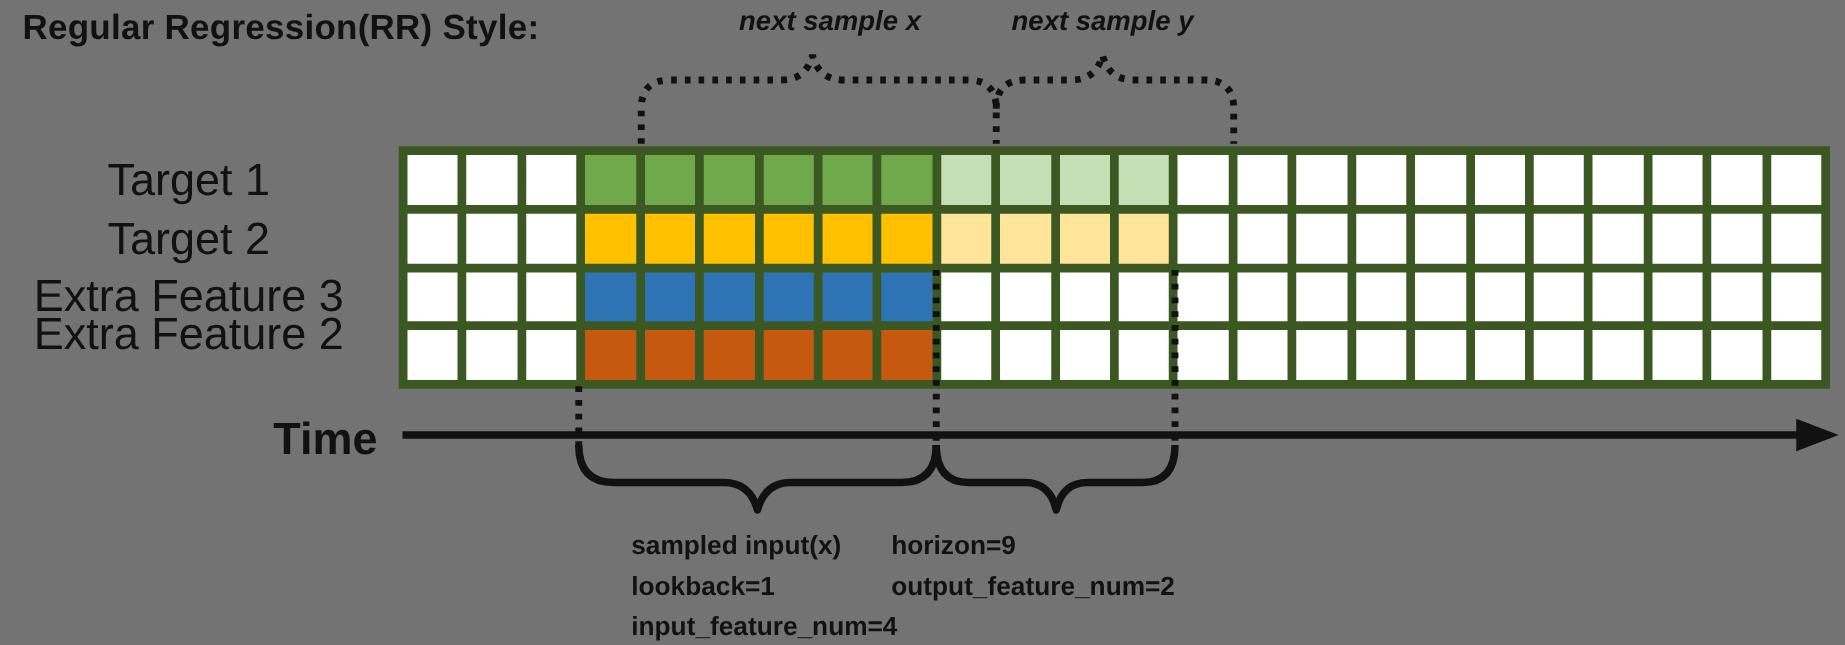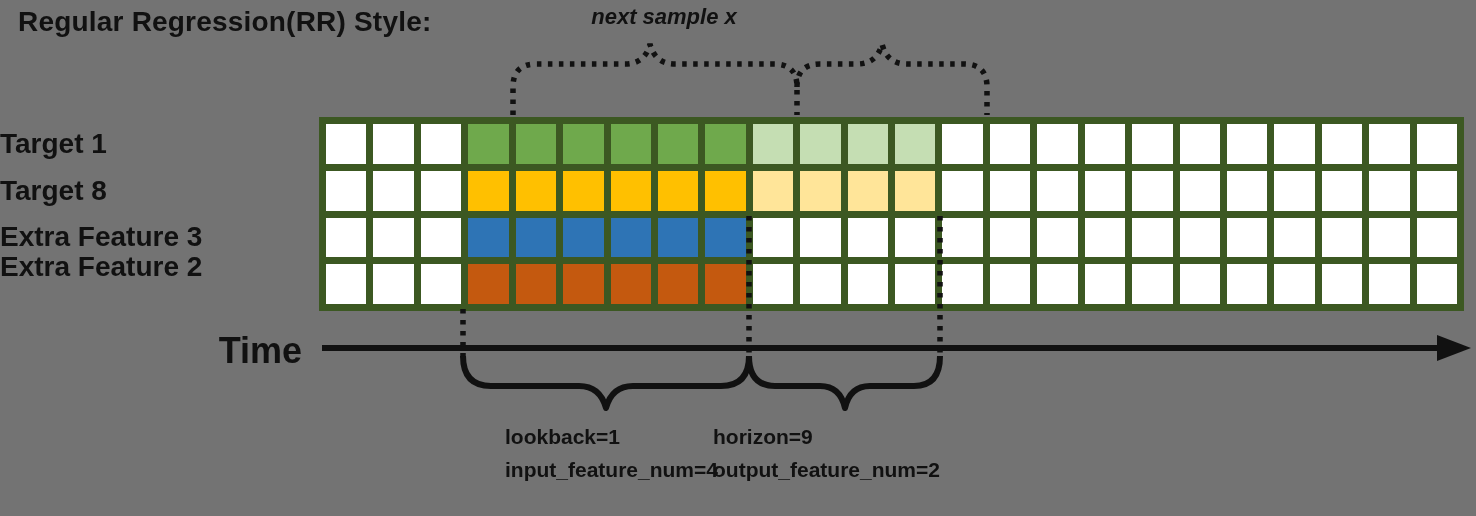--- a/index.html
+++ b/index.html
@@ -12,21 +12,21 @@
     font-size:28px;font-weight:bold;letter-spacing:0.2px;
   }
   .ann{
     position:absolute;top:4px;transform:translateX(-50%);
     font-size:22px;font-style:italic;font-weight:600;white-space:nowrap;
   }
   .ann-x{left:664px;}
   .ann-y{left:882px;}
   .row-label{
     position:absolute;left:0;width:302px;height:40px;
-    text-align:left;font-size:28px;font-weight:700;line-height:40px;white-space:nowrap;
+    text-align:center;font-size:36px;font-weight:400;line-height:40px;white-space:nowrap;
   }
   .grid{
     position:absolute;left:319px;top:117px;width:1145px;height:194px;
     box-sizing:border-box;padding:7px;
     display:grid;grid-template-columns:repeat(24,1fr);grid-template-rows:repeat(4,1fr);
     gap:7px;z-index:1;
   }
   .cell{background:#fff;}
   .overlay{position:absolute;left:0;top:0;z-index:5;pointer-events:none;}
   .time-label{
@@ -41,23 +41,24 @@
   .block-output{left:713px;}
 </style>
 </head>
 <body>
 
 <div class="canvas">
 
   <div class="title">Regular Regression(RR) Style:</div>
 
   <div class="ann ann-x">next sample x</div>
+  <div class="ann ann-y">next sample y</div>
 
   <div class="row-label" style="top:124px">Target 1</div>
-  <div class="row-label" style="top:170.5px">Target 8</div>
+  <div class="row-label" style="top:170.5px">Target 2</div>
   <div class="row-label" style="top:217.25px">Extra Feature 3</div>
   <div class="row-label" style="top:247px">Extra Feature 2</div>
 
   <div class="grid" id="grid" style="background: rgb(60, 88, 34);">
       <div class="cell"></div>
       <div class="cell"></div>
       <div class="cell"></div>
       <div class="cell" style="background: rgb(111, 169, 76);"></div>
       <div class="cell" style="background: rgb(111, 169, 76);"></div>
       <div class="cell" style="background: rgb(111, 169, 76);"></div>
@@ -165,20 +166,21 @@
     <path d="M749,216 V359" fill="none" stroke="#111" stroke-width="5.5" stroke-dasharray="4.5 6.5"></path>
     <path d="M940,216 V359" fill="none" stroke="#111" stroke-width="5.5" stroke-dasharray="4.5 6.5"></path>
 
     <path d="M463,356 Q463,386 491,386 L579,386 Q600,386 606,408 Q612,386 633,386 L721,386 Q749,386 749,356" fill="none" stroke="#111" stroke-width="6" stroke-linejoin="round"></path>
     <path d="M749,356 Q749,386 775,386 L820,386 Q840,386 845,408 Q850,386 870,386 L914,386 Q940,386 940,356" fill="none" stroke="#111" stroke-width="6" stroke-linejoin="round"></path>
   </svg>
 
   <div class="time-label">Time</div>
 
   <div class="block block-input">
+    <div>sampled input(x)</div>
     <div>lookback=1</div>
     <div>input_feature_num=4</div>
   </div>
 
   <div class="block block-output">
     <div>horizon=9</div>
     <div>output_feature_num=2</div>
   </div>
 
 </div>

